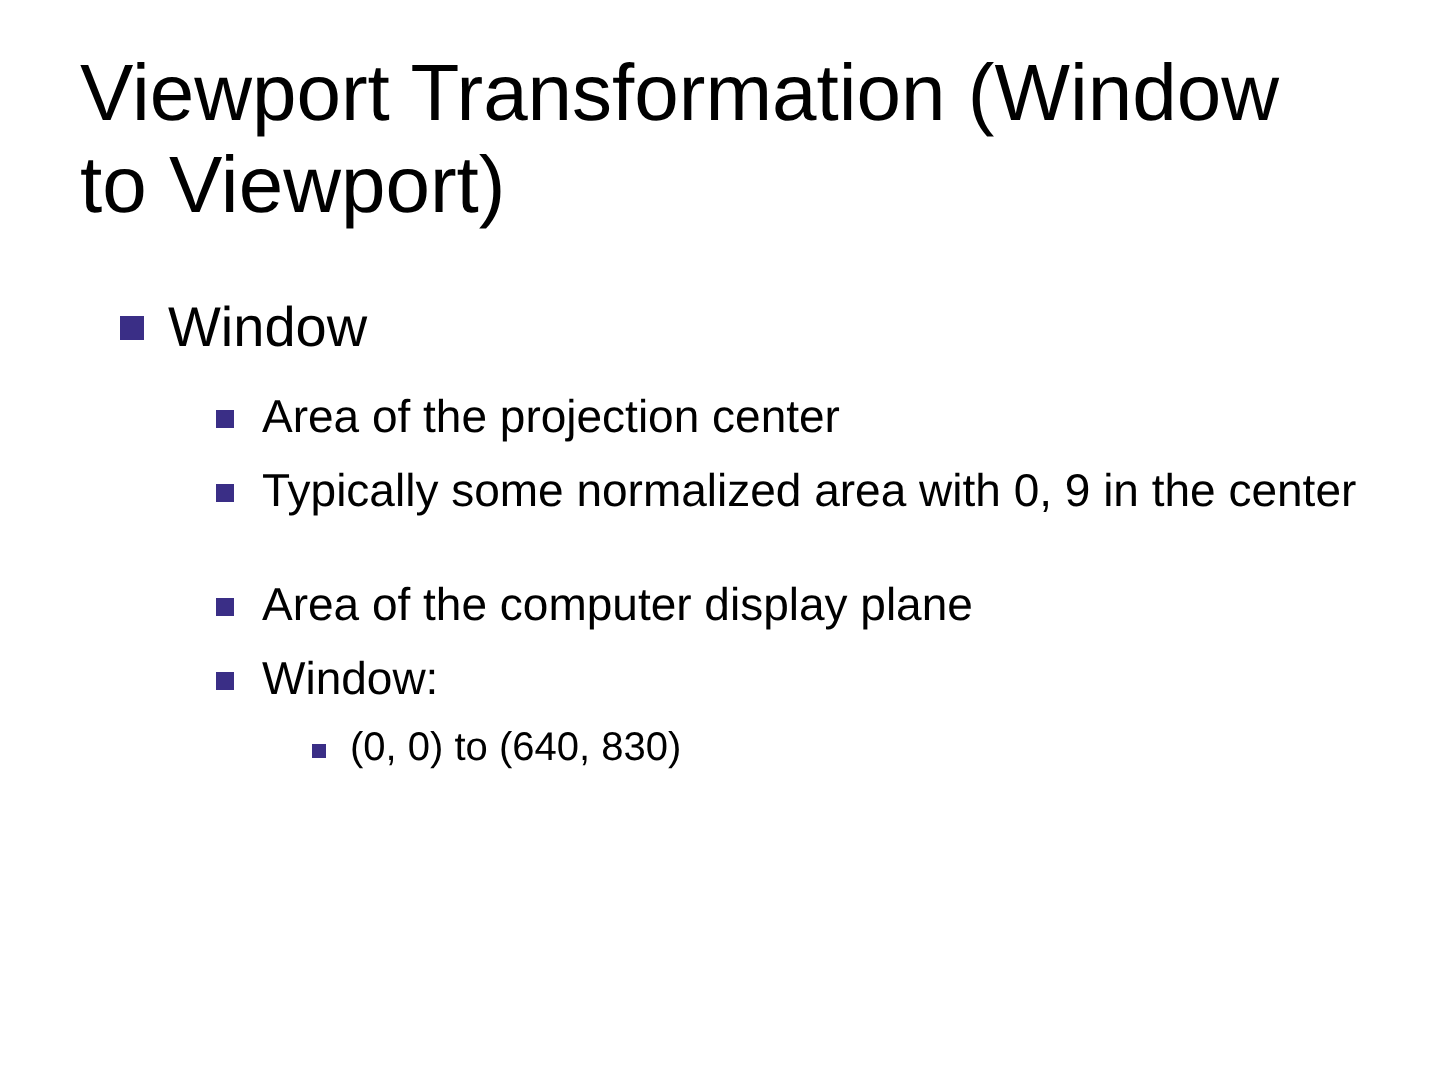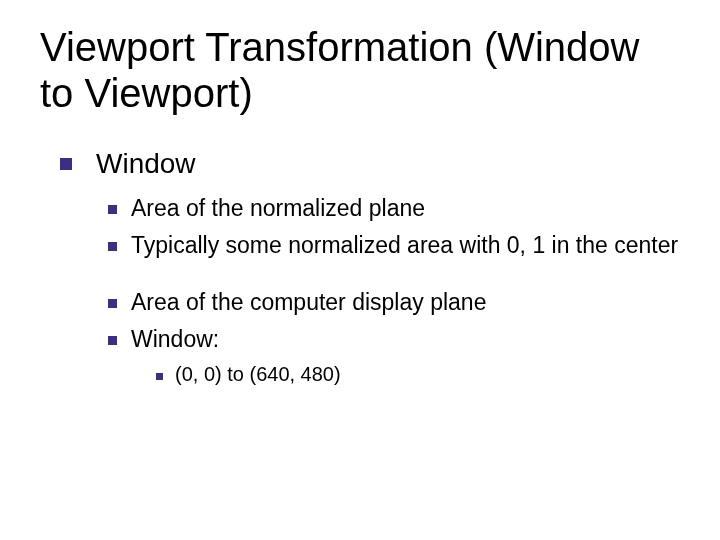--- a/index.html
+++ b/index.html
@@ -1,20 +1,20 @@
 <!DOCTYPE html>
 <html><head>
 <meta charset="utf-8">
 <style>
   * { margin: 0; padding: 0; box-sizing: border-box; }
   html, body { width: 720px; height: 540px; background: #fff; font-family: Verdana, Geneva, sans-serif; color: #000; }
   .slide { width: 720px; height: 540px; padding: 24px 40px 28px 60px; position: relative; }
   .title { font-size: 40px; line-height: 1.15; font-weight: 400; letter-spacing: 0px; margin-bottom: 28px; margin-left: -20px; }
   .lvl1 { margin-left: 0px; margin-bottom: 8px; }
-  .lvl1 .row { display: flex; align-items: baseline; gap: 24px; }
+  .lvl1 .row { display: flex; align-items: baseline; gap: 12px; }
   .lvl1 .label { font-size: 28px; line-height: 1.45; }
   .lvl2 { margin-left: 48px; margin-top: 6px; margin-bottom: 6px; }
   .lvl2 .row { display: flex; align-items: baseline; gap: 14px; }
   .lvl2 .label { font-size: 23px; line-height: 1.35; }
   .lvl3 { margin-left: 96px; margin-top: 4px; }
   .lvl3 .row { display: flex; align-items: baseline; gap: 12px; }
   .lvl3 .label { font-size: 20px; line-height: 1.35; }
   .bullet { display: inline-block; flex: 0 0 auto; background: #3a2e86; }
   .lvl1 .bullet { width: 12px; height: 12px; transform: translateY(-3px); }
   .lvl2 .bullet { width: 9px; height: 9px; transform: translateY(-2px); }
@@ -30,27 +30,27 @@
   <div class="lvl1">
     <div class="row">
       <span class="bullet"></span>
       <span class="label">Window</span>
     </div>
   </div>
 
   <div class="lvl2">
     <div class="row">
       <span class="bullet"></span>
-      <span class="label">Area of the normalized plane</span>
+      <span class="label">Area of the projection center</span>
     </div>
   </div>
   <div class="lvl2">
     <div class="row">
       <span class="bullet"></span>
-      <span class="label">Typically some normalized area with 0, 1 in the center</span>
+      <span class="label">Typically some normalized area with 0, 9 in the center</span>
     </div>
   </div>
 
   <div class="section-gap"></div>
 
 
   <div class="lvl2">
     <div class="row">
       <span class="bullet"></span>
       <span class="label">Area of the computer display plane</span>
@@ -59,16 +59,16 @@
   <div class="lvl2">
     <div class="row">
       <span class="bullet"></span>
       <span class="label">Window:</span>
     </div>
   </div>
 
   <div class="lvl3">
     <div class="row">
       <span class="bullet"></span>
-      <span class="label">(0, 0) to (640, 480)</span>
+      <span class="label">(0, 0) to (640, 830)</span>
     </div>
   </div>
 </div>
 
 </body></html>

